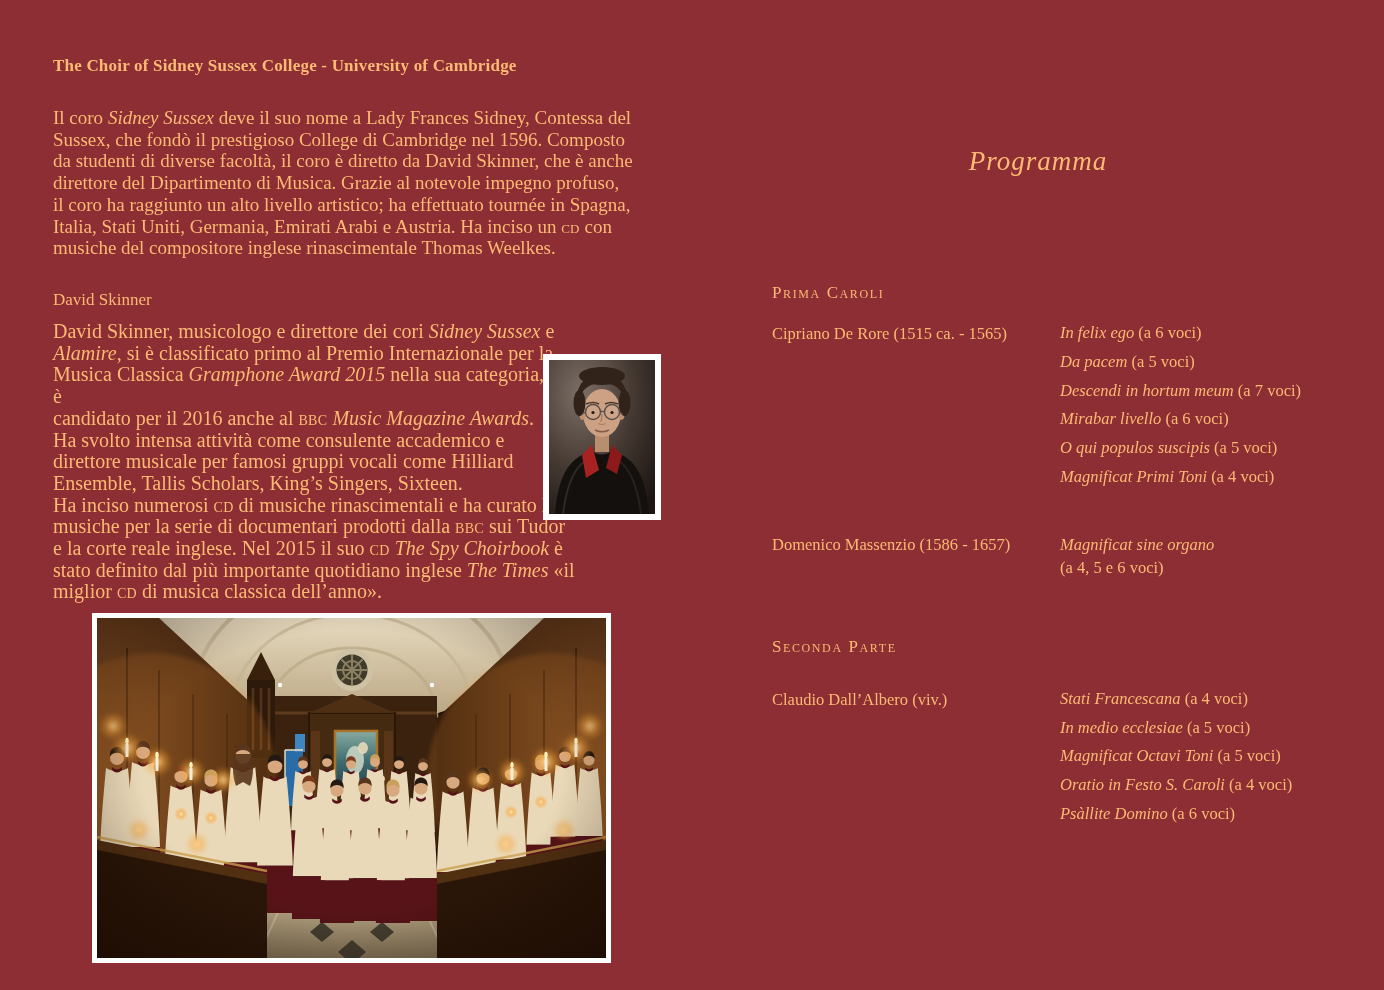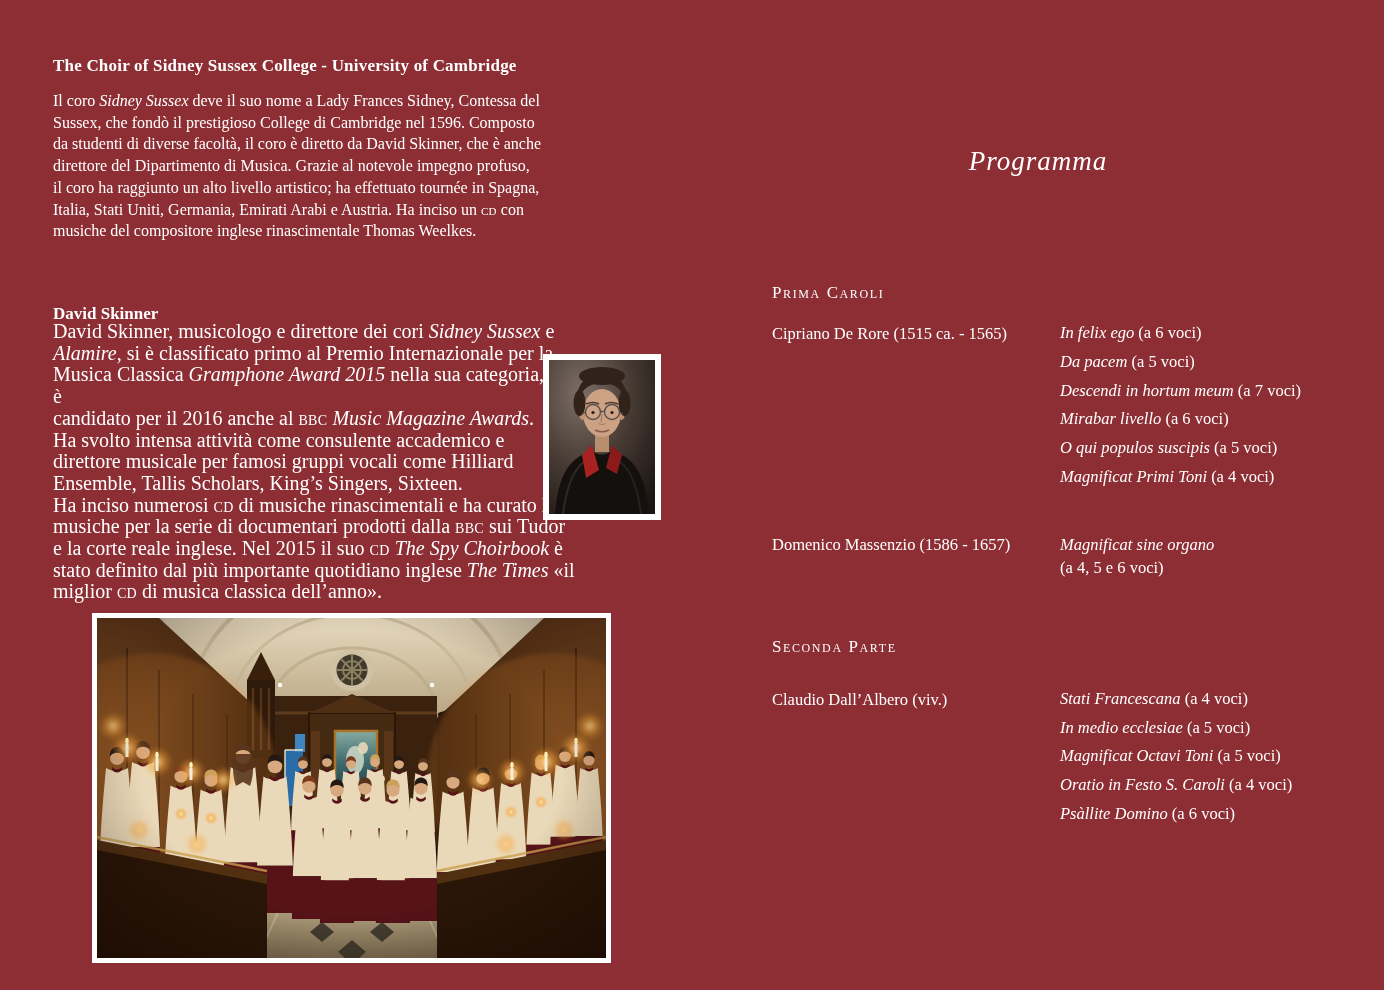--- a/index.html
+++ b/index.html
@@ -1,29 +1,29 @@
 <!DOCTYPE html>
 <html><head>
 <meta charset="utf-8">
 <style>
   * { margin:0; padding:0; box-sizing:border-box; }
   html,body { background:#6e2228; }
   #canvas {
     position:relative; width:1384px; height:990px;
-    background:#8C2E33; color:#ffffff;
+    background:#8C2E33; color:#fdba74;
     font-family:"Liberation Serif","DejaVu Serif",serif;
     overflow:hidden;
   }
   .i { font-style:italic; }
   .sc { font-variant:small-caps; letter-spacing:.3px; }
 
   
   [data-name="choir-title"]   { position:absolute; left:53px; top:56px;  font-size:17px; font-weight:bold; letter-spacing:.2px; }
-  [data-name="choir-paragraph"]{position:absolute; left:53px; top:90px;  width:645px; font-size:16px;  line-height:21.7px; }
-  [data-name="skinner-title"] { position:absolute; left:53px; top:304px; font-size:17px; font-weight:bold; }
+  [data-name="choir-paragraph"]{position:absolute; left:53px; top:107px;  width:645px; font-size:19px;  line-height:21.7px; }
+  [data-name="skinner-title"] { position:absolute; left:53px; top:290px; font-size:17px; font-weight:normal; }
   [data-name="skinner-bio"]   { position:absolute; left:53px; top:321px; width:525px; font-size:20px; line-height:21.7px; }
 
   .photo { position:absolute; background:#fff; }
   #portrait   { left:543px; top:354px; width:118px; height:166px; padding:6px; }
   #portrait svg   { width:106px; height:154px; display:block; }
   #choirphoto { left:92px;  top:613px; width:519px; height:350px; padding:5px; }
   #choirphoto svg { width:509px; height:340px; display:block; }
 
   
   #right-page { position:absolute; left:692px; top:0; width:692px; height:912px; }

